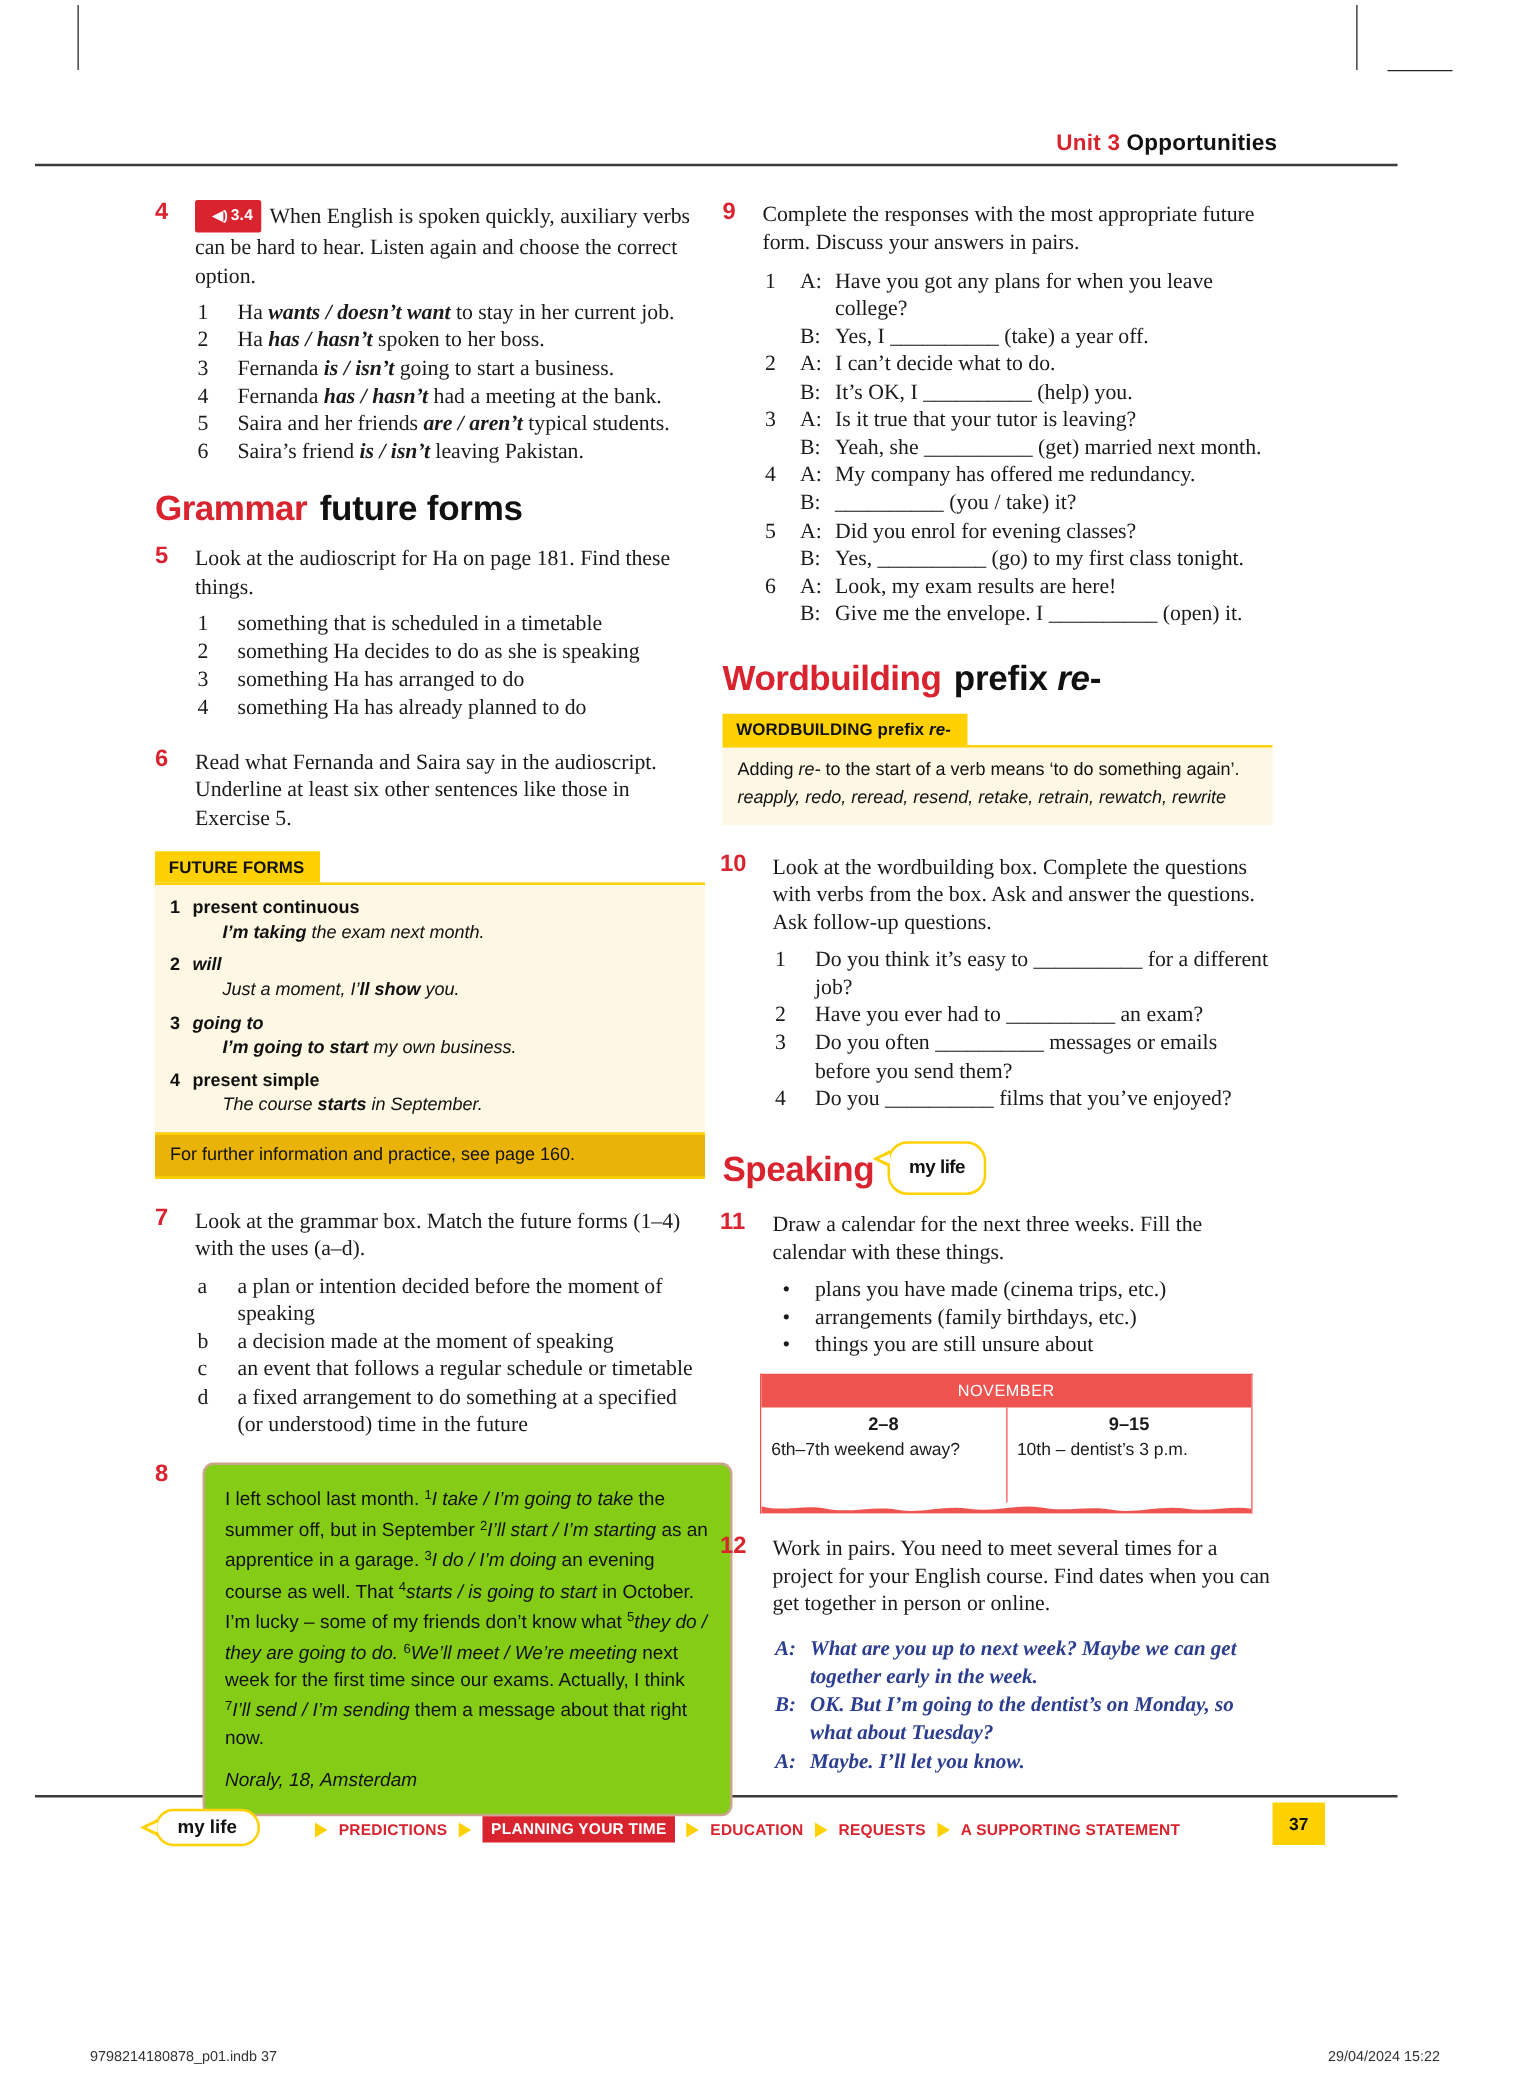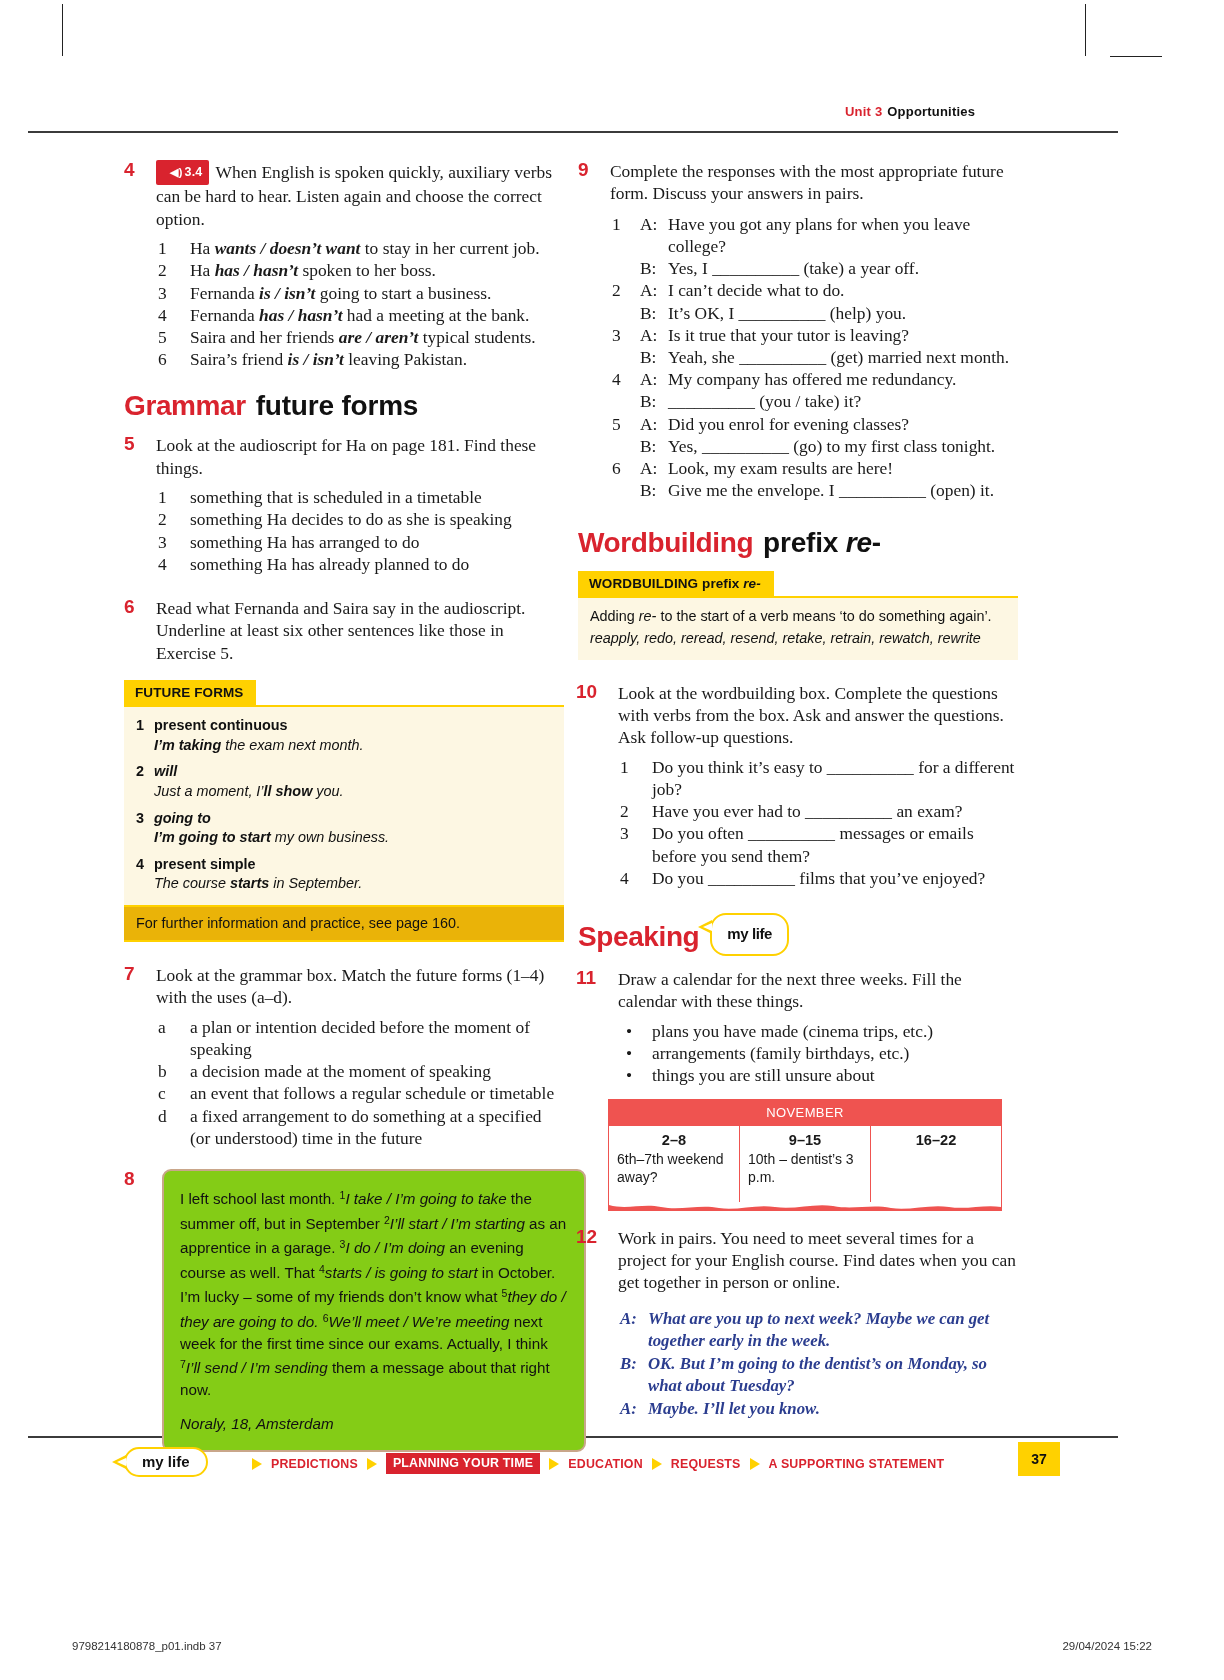--- a/index.html
+++ b/index.html
@@ -10,21 +10,21 @@
   }
   .page{position:absolute;inset:0;}
 
   
   .crop{position:absolute;background:#222;}
   .crop.v{width:1px;height:52px;}
   .crop.h{height:1px;width:52px;}
 
   
   .unit-header{
-    position:absolute;left:845px;top:104px;font-size:13px;letter-spacing:.2px;
+    position:absolute;left:845px;top:104px;font-size:18px;letter-spacing:.2px;
     font-family:"Liberation Sans", sans-serif;font-weight:bold;white-space:nowrap;
   }
   .unit-header .u{color:#d9232e;}
   .unit-header .t{color:#111;margin-left:5px;}
   .rule-top{position:absolute;left:28px;top:131px;width:1090px;height:1.6px;background:#3b3b3b;}
   .rule-bottom{position:absolute;left:28px;top:1436px;width:1090px;height:1.6px;background:#3b3b3b;}
 
   
   .col{position:absolute;top:160px;}
   .col.left{left:124px;width:440px;}
@@ -78,21 +78,21 @@
   .infobox .inner{
     background:#fdf7e3;border-top:2.5px solid #ffd100;
     font-family:"Liberation Sans", sans-serif;font-size:14.4px;line-height:19.6px;
     padding:9px 12px 11px 12px;color:#111;
   }
   .infobox .inner ol{list-style:none;margin:0;padding:0;}
   .infobox .inner ol li{position:relative;padding-left:18px;margin-bottom:7px;}
   .infobox .inner ol li .mk{position:absolute;left:0;top:0;font-weight:bold;}
   .infobox .inner ol li .lbl{font-weight:bold;}
   .infobox .inner ol li .lbl.it{font-style:italic;}
-  .infobox .inner ol li .ex-s{display:block;font-style:italic;}
+  .infobox .inner ol li .ex-s{display:block;font-style:italic;margin-left:24px;}
   .infobox .inner ol li .ex-s b{font-weight:bold;font-style:italic;}
   .infobox .foot{
     background:#eab308;border-top:2.5px solid #ffd100;border-bottom:2.5px solid #ffd100;
     font-family:"Liberation Sans", sans-serif;font-size:14.4px;color:#111;
     padding:8px 12px 9px 12px;
   }
   .infobox .wb-line{margin-bottom:2px;}
   .infobox .wb-words{font-style:italic;}
 
   
@@ -343,24 +343,20 @@
         <div class="cal-title">NOVEMBER</div>
         <div class="cal-row">
           <div class="cal-cell">
             <div class="cal-dates">2–8</div>
             <div class="cal-note">6th–7th weekend away?</div>
           </div>
           <div class="cal-cell">
             <div class="cal-dates">9–15</div>
             <div class="cal-note">10th – dentist’s 3 p.m.</div>
           </div>
-          <div class="cal-cell">
-            <div class="cal-dates">16–22</div>
-            <div class="cal-note"></div>
-          </div>
         </div>
         <svg class="tear" viewBox="0 0 392 9" preserveAspectRatio="none">
           <path d="M0,3 C18,8 34,1 52,5 C72,9 90,2 110,6 C128,9 146,2 166,5 C186,8 204,1 224,4 C244,8 262,2 282,6 C300,9 320,2 340,5 C358,8 376,2 392,5 L392,9 L0,9 Z" fill="#ef5350"></path>
         </svg>
       </div>
     </div>
 
     <div class="ex n12" style="margin-top:16px;">
       <span class="num">12</span>
       <div class="body">

